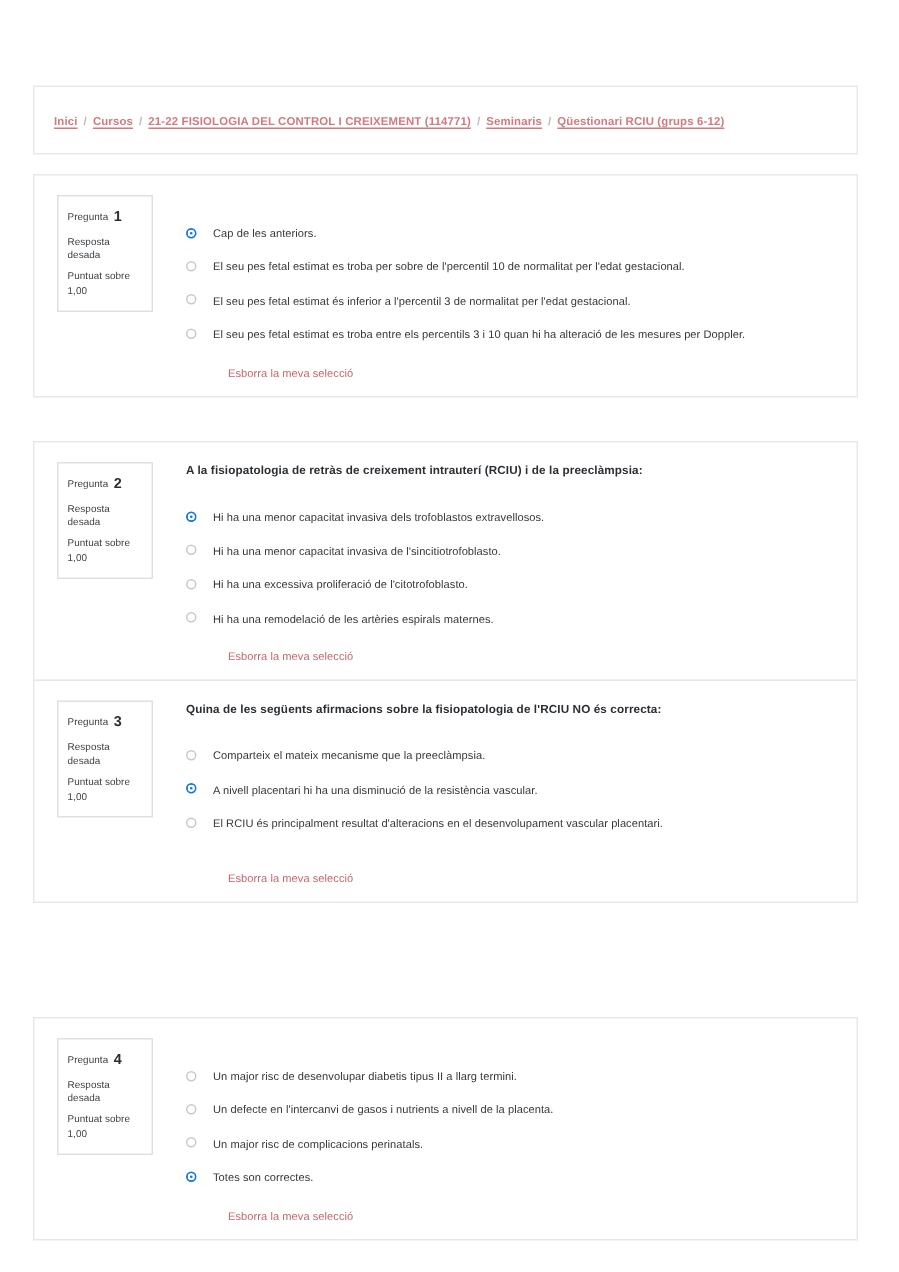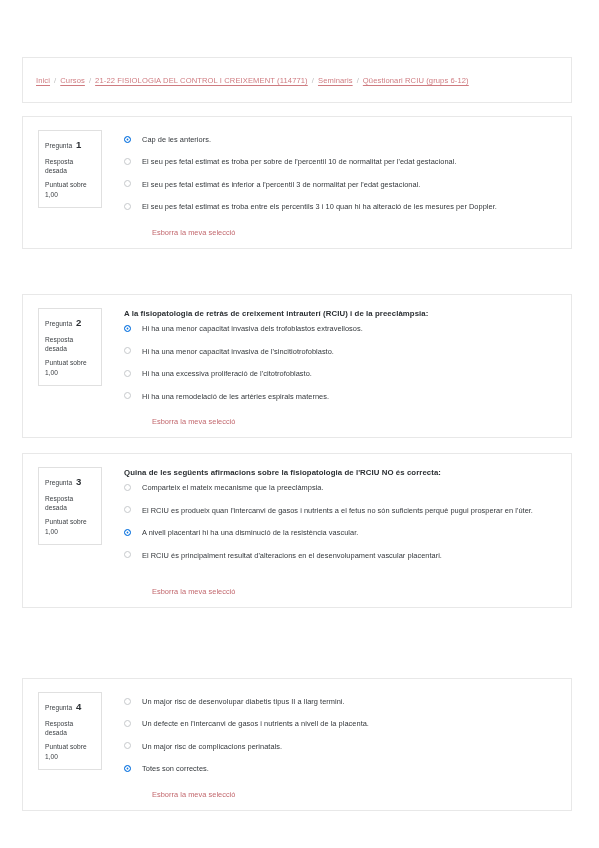--- a/index.html
+++ b/index.html
@@ -29,20 +29,21 @@
     position: absolute;
     left: 22px;
     top: 57px;
     width: 550px;
     height: 46px;
     border: 1px solid #e8e8e8;
     background: #ffffff;
     display: flex;
     align-items: center;
     padding: 4px 13px;
+    font-weight: bold;
   }
   .breadcrumb {
     display: flex;
     align-items: center;
     flex-wrap: nowrap;
     white-space: nowrap;
     font-size: 7.6px;
     letter-spacing: 0.1px;
   }
   .crumb-link {
@@ -99,21 +100,21 @@
     min-width: 0;
   }
   .qtext {
     font-size: 7.8px;
     font-weight: bold;
     color: #2b2f33;
     line-height: 1.45;
     letter-spacing: 0.08px;
   }
   .answers {
-    margin-top: 4px;
+    margin-top: 20px;
   }
   .answer-row {
     display: flex;
     align-items: flex-start;
     margin-bottom: 11px;
   }
   .answer-row:last-child { margin-bottom: 0; text-align: center; }
 
   .radio {
     flex: 0 0 auto;
@@ -231,24 +232,20 @@
           <div class="qinfo-line">Puntuat sobre 1,00</div>
         </div>
         <div class="qbody">
           <div class="qtext">Quina de les següents afirmacions sobre la fisiopatologia de l'RCIU NO és correcta:</div>
           <div class="answers">
             <div class="answer-row">
               <span class="radio"></span>
               <span class="answer-text">Comparteix el mateix mecanisme que la preeclàmpsia.</span>
             </div>
             <div class="answer-row">
-              <span class="radio"></span>
-              <span class="answer-text">El RCIU es produeix quan l'intercanvi de gasos i nutrients a el fetus no són suficients perquè pugui prosperar en l'úter.</span>
-            </div>
-            <div class="answer-row">
               <span class="radio checked"></span>
               <span class="answer-text">A nivell placentari hi ha una disminució de la resistència vascular.</span>
             </div>
             <div class="answer-row">
               <span class="radio"></span>
               <span class="answer-text">El RCIU és principalment resultat d'alteracions en el desenvolupament vascular placentari.</span>
             </div>
           </div>
           <div class="clear-link pad-extra">Esborra la meva selecció</div>
         </div>

